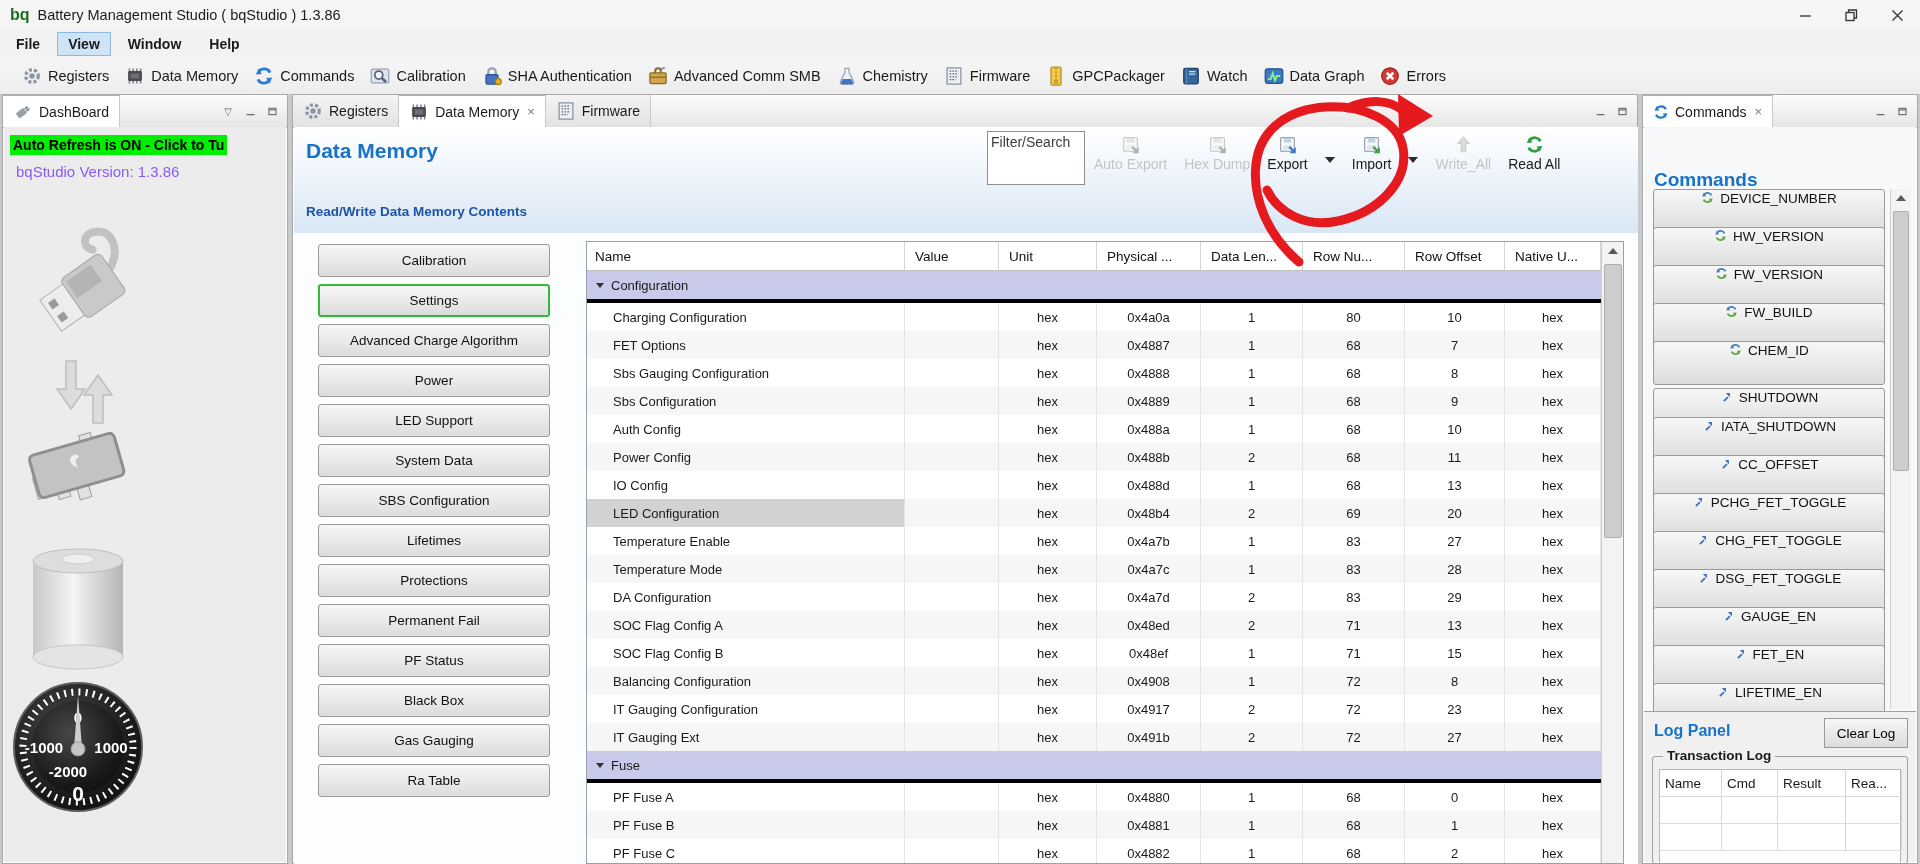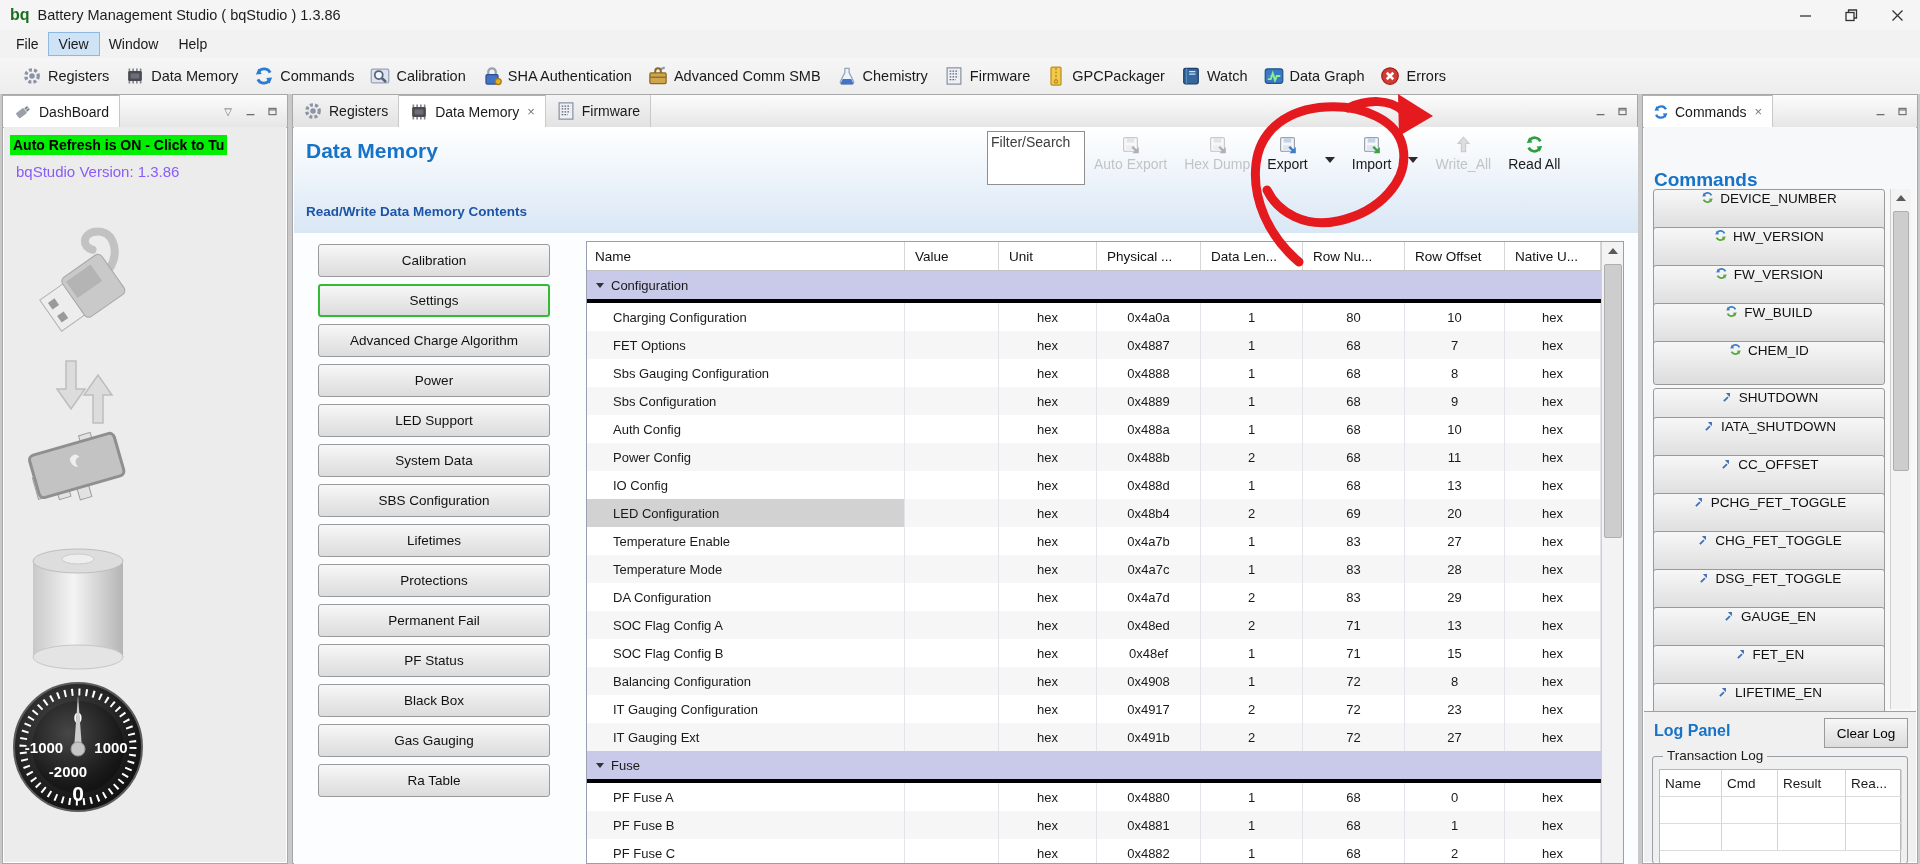--- a/index.html
+++ b/index.html
@@ -8,21 +8,21 @@
   
   #titlebar{position:absolute;left:0;top:0;width:1920px;height:30px;display:flex;align-items:center;
             background:#f5f5f5;border-bottom:1px solid #e8e8e8;}
   #app-logo{font-weight:bold;font-size:16px;color:#1b6e20;margin:0 8px 0 10px;}
   #win-title{font-size:14.5px;color:#1c1c1c;}
   #win-btns{margin-left:auto;display:flex;height:30px;}
   .wbtn{width:46px;height:30px;display:flex;align-items:center;justify-content:center;}
   .wbtn svg{width:13px;height:13px;stroke:#333;fill:none;stroke-width:1.3;}
   #menubar{position:absolute;left:0;top:30px;width:1920px;height:28px;display:flex;align-items:center;
            padding-left:6px;background:#f2f2f2;font-size:14px;}
-  .mi{padding:3px 10px;margin-right:0;}
+  .mi{padding:3px 10px;margin-right:8px;font-weight:bold;}
   .mi.hl{background:#cfe3f7;outline:1px solid #8fb8e0;}
   #toolbar{position:absolute;left:0;top:58px;width:1920px;height:36px;display:flex;align-items:center;
            padding-left:14px;background:linear-gradient(#f6f6f6,#ededed);border-bottom:1px solid #cfcfcf;}
   .ti{display:flex;align-items:center;gap:6px;padding:3px 8px;font-size:14.5px;white-space:nowrap;}
   .ic{display:inline-block;width:20px;height:20px;flex:0 0 auto;}
   .ic svg{width:100%;height:100%;display:block;}
   .ic.blue{color:#2b7bd3;} .ic.green{color:#2f9e41;}
   
   #workspace{position:absolute;left:0;top:94px;width:1920px;height:770px;background:#c9c9c9;}
   .panel{position:absolute;top:0;height:770px;background:#fff;border:1px solid #a8a8a8;box-sizing:border-box;}
@@ -93,21 +93,21 @@
   .cmd{position:absolute;left:9px;width:232px;height:44px;font-family:"Liberation Sans",sans-serif;
        font-size:13.5px;color:#111;background:linear-gradient(#f7f7f7,#dcdcdc);border:1px solid #9a9a9a;
        border-radius:3px;display:flex;align-items:flex-start;justify-content:center;gap:6px;}
   .cmd .ic{width:13px;height:13px;}
   #log-sec{position:absolute;left:1px;top:616px;right:1px;bottom:1px;background:#f0f0f0;border-top:1px solid #a0a0a0;}
   #log-title{position:absolute;left:10px;top:10px;font-size:16px;font-weight:bold;color:#1673c8;}
   #clear-log{position:absolute;left:180px;top:6px;width:84px;height:30px;font-family:"Liberation Sans",sans-serif;
              font-size:13.5px;background:linear-gradient(#f7f7f7,#dcdcdc);border:1px solid #9a9a9a;}
   #txn-box{position:absolute;left:8px;top:44px;width:256px;height:108px;border:1px solid #9aa0a8;
            border-radius:3px;box-sizing:border-box;}
-  #txn-label{position:absolute;left:10px;top:-9px;background:#f0f0f0;padding:0 4px;font-size:13.5px;}
+  #txn-label{position:absolute;left:10px;top:-9px;background:#f0f0f0;padding:0 4px;font-size:13.5px;font-weight:bold;}
   #txn-table{position:absolute;left:6px;top:12px;right:6px;bottom:0;background:#fff;border:1px solid #b8b8b8;border-bottom:none;}
   .ltr{display:grid;grid-template-columns:62px 56px 68px 56px;height:27px;}
   .ltc{display:flex;align-items:center;padding-left:5px;font-size:13.5px;border-right:1px solid #d4d4d4;
        border-bottom:1px solid #dcdcdc;box-sizing:border-box;overflow:hidden;white-space:nowrap;}
   
   #anno{position:absolute;left:0;top:0;pointer-events:none;z-index:60;}
 </style>
 </head>
 <body>
 

